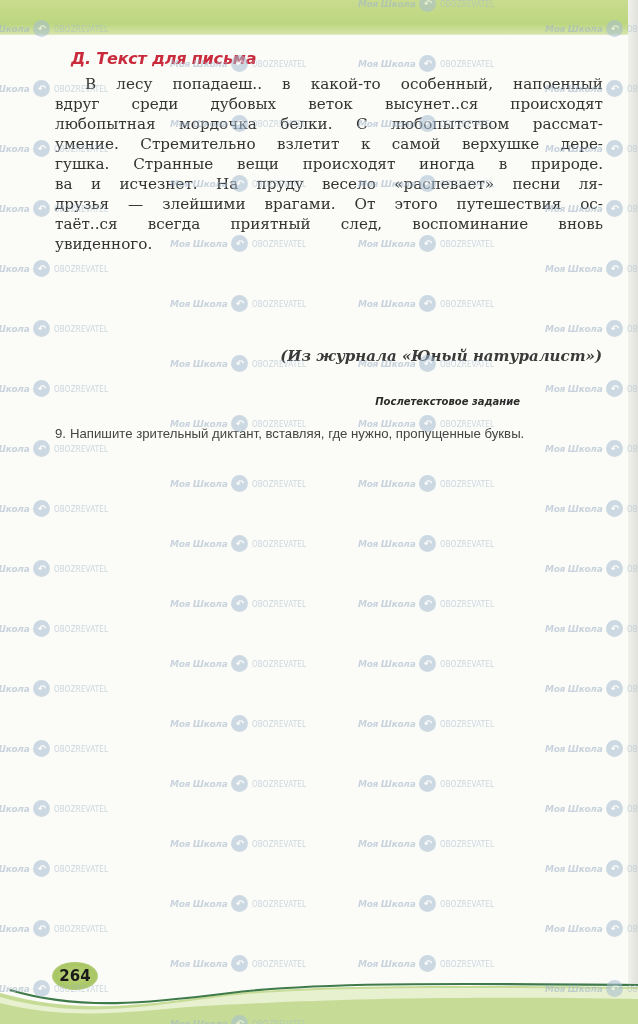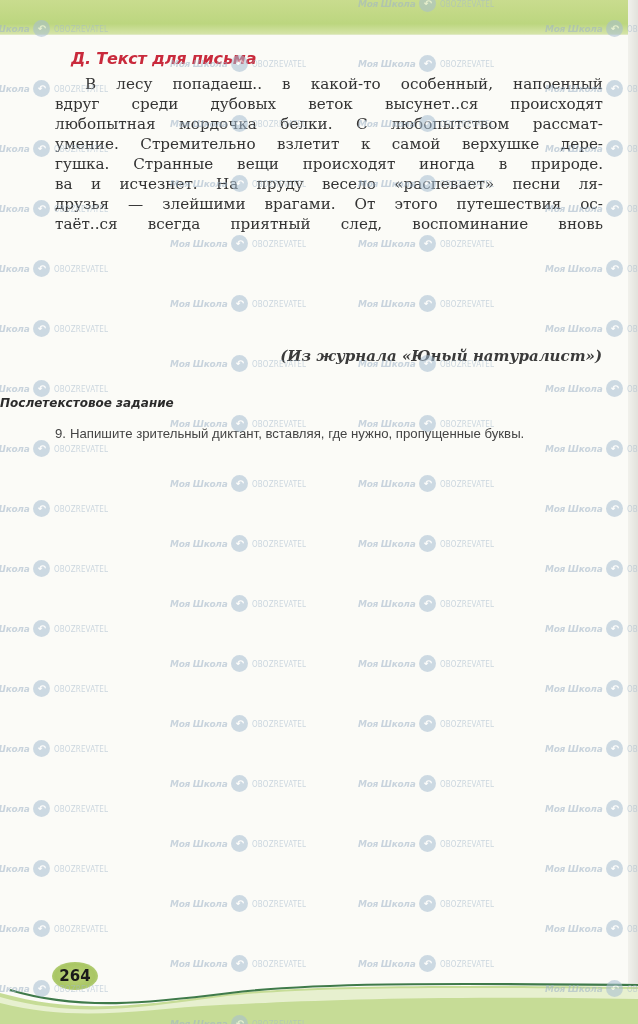--- a/index.html
+++ b/index.html
@@ -30,23 +30,23 @@
   }
   .body-text .line { display: block; white-space: nowrap; text-align-last: justify; }
   .body-text .line.first { padding-left: 30px; }
   .body-text .line.last { text-align-last: left; }
   .citation {
     position: absolute; right: 36px; top: 347px;
     font-family: "DejaVu Serif", serif; font-style: italic; font-weight: bold;
     font-size: 15px; color: #3a3a3a;
   }
   .task-title {
-    position: absolute; left: 0; width: 520px; top: 396px; text-align: left;
+    position: absolute; left: 0; width: 520px; top: 396px; text-align: right;
     font-family: "DejaVu Sans", sans-serif; font-style: italic; font-weight: bold;
-    font-size: 12px; color: #2b2b2b;
+    font-size: 10px; color: #2b2b2b;
   }
   .task {
     position: absolute; left: 55px; top: 425px; width: 550px;
     font-family: "Liberation Sans", sans-serif; font-size: 13.2px; line-height: 17px;
     color: #444;
   }
   .task .num { position: absolute; left: 0; }
   .task .txt { display: block; padding-left: 15px; text-align: justify; text-align-last: left; }
   .page-num {
     position: absolute; left: 52px; top: 962px; width: 46px; height: 28px;
@@ -84,20 +84,21 @@
 
 <div class="body-text">
   <span class="line first">В лесу попадаеш.. в какой-то особенный, напоенный</span>
   <span class="line">вдруг среди дубовых веток высунет..ся происходят</span>
   <span class="line">любопытная мордочка белки. С любопытством рассмат-</span>
   <span class="line">умение. Стремительно взлетит к самой верхушке дере-</span>
   <span class="line">гушка. Странные вещи происходят иногда в природе.</span>
   <span class="line">ва и исчезнет. На пруду весело «распевает» песни ля-</span>
   <span class="line">друзья — злейшими врагами. От этого путешествия ос-</span>
   <span class="line">таёт..ся всегда приятный след, воспоминание вновь</span>
+  <span class="line last">увиденного.</span>
 </div>
 
 <div class="citation">(Из журнала «Юный натуралист»)</div>
 
 <div class="task-title">Послетекстовое задание</div>
 
 <div class="task">
   <span class="num">9.</span>
   <span class="txt">Напишите зрительный диктант, вставляя, где нужно, пропущенные буквы.</span>
 </div>

